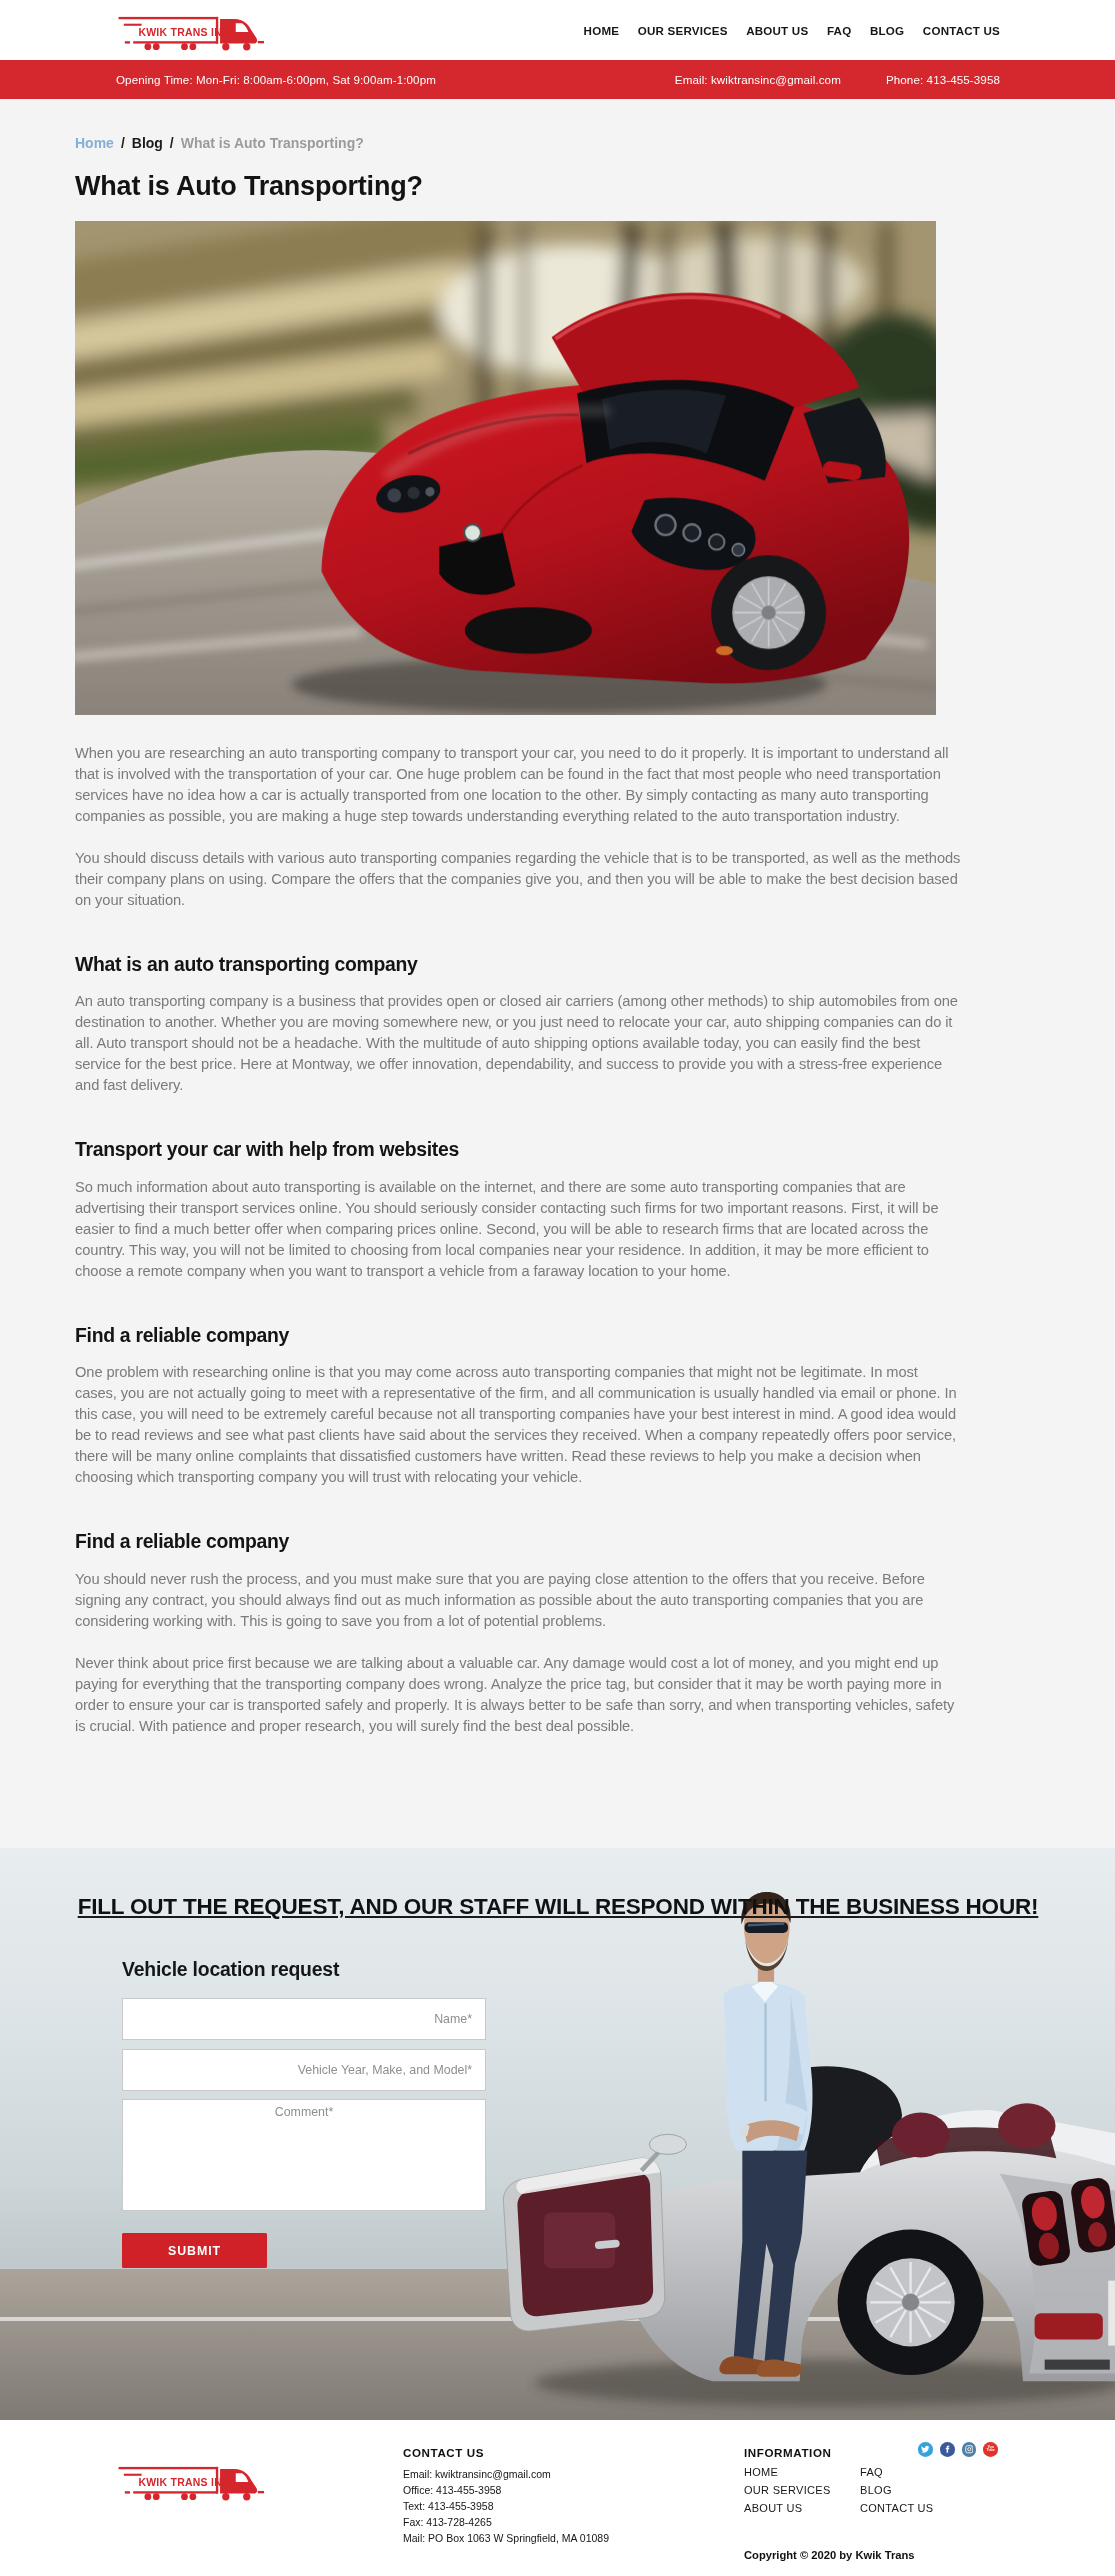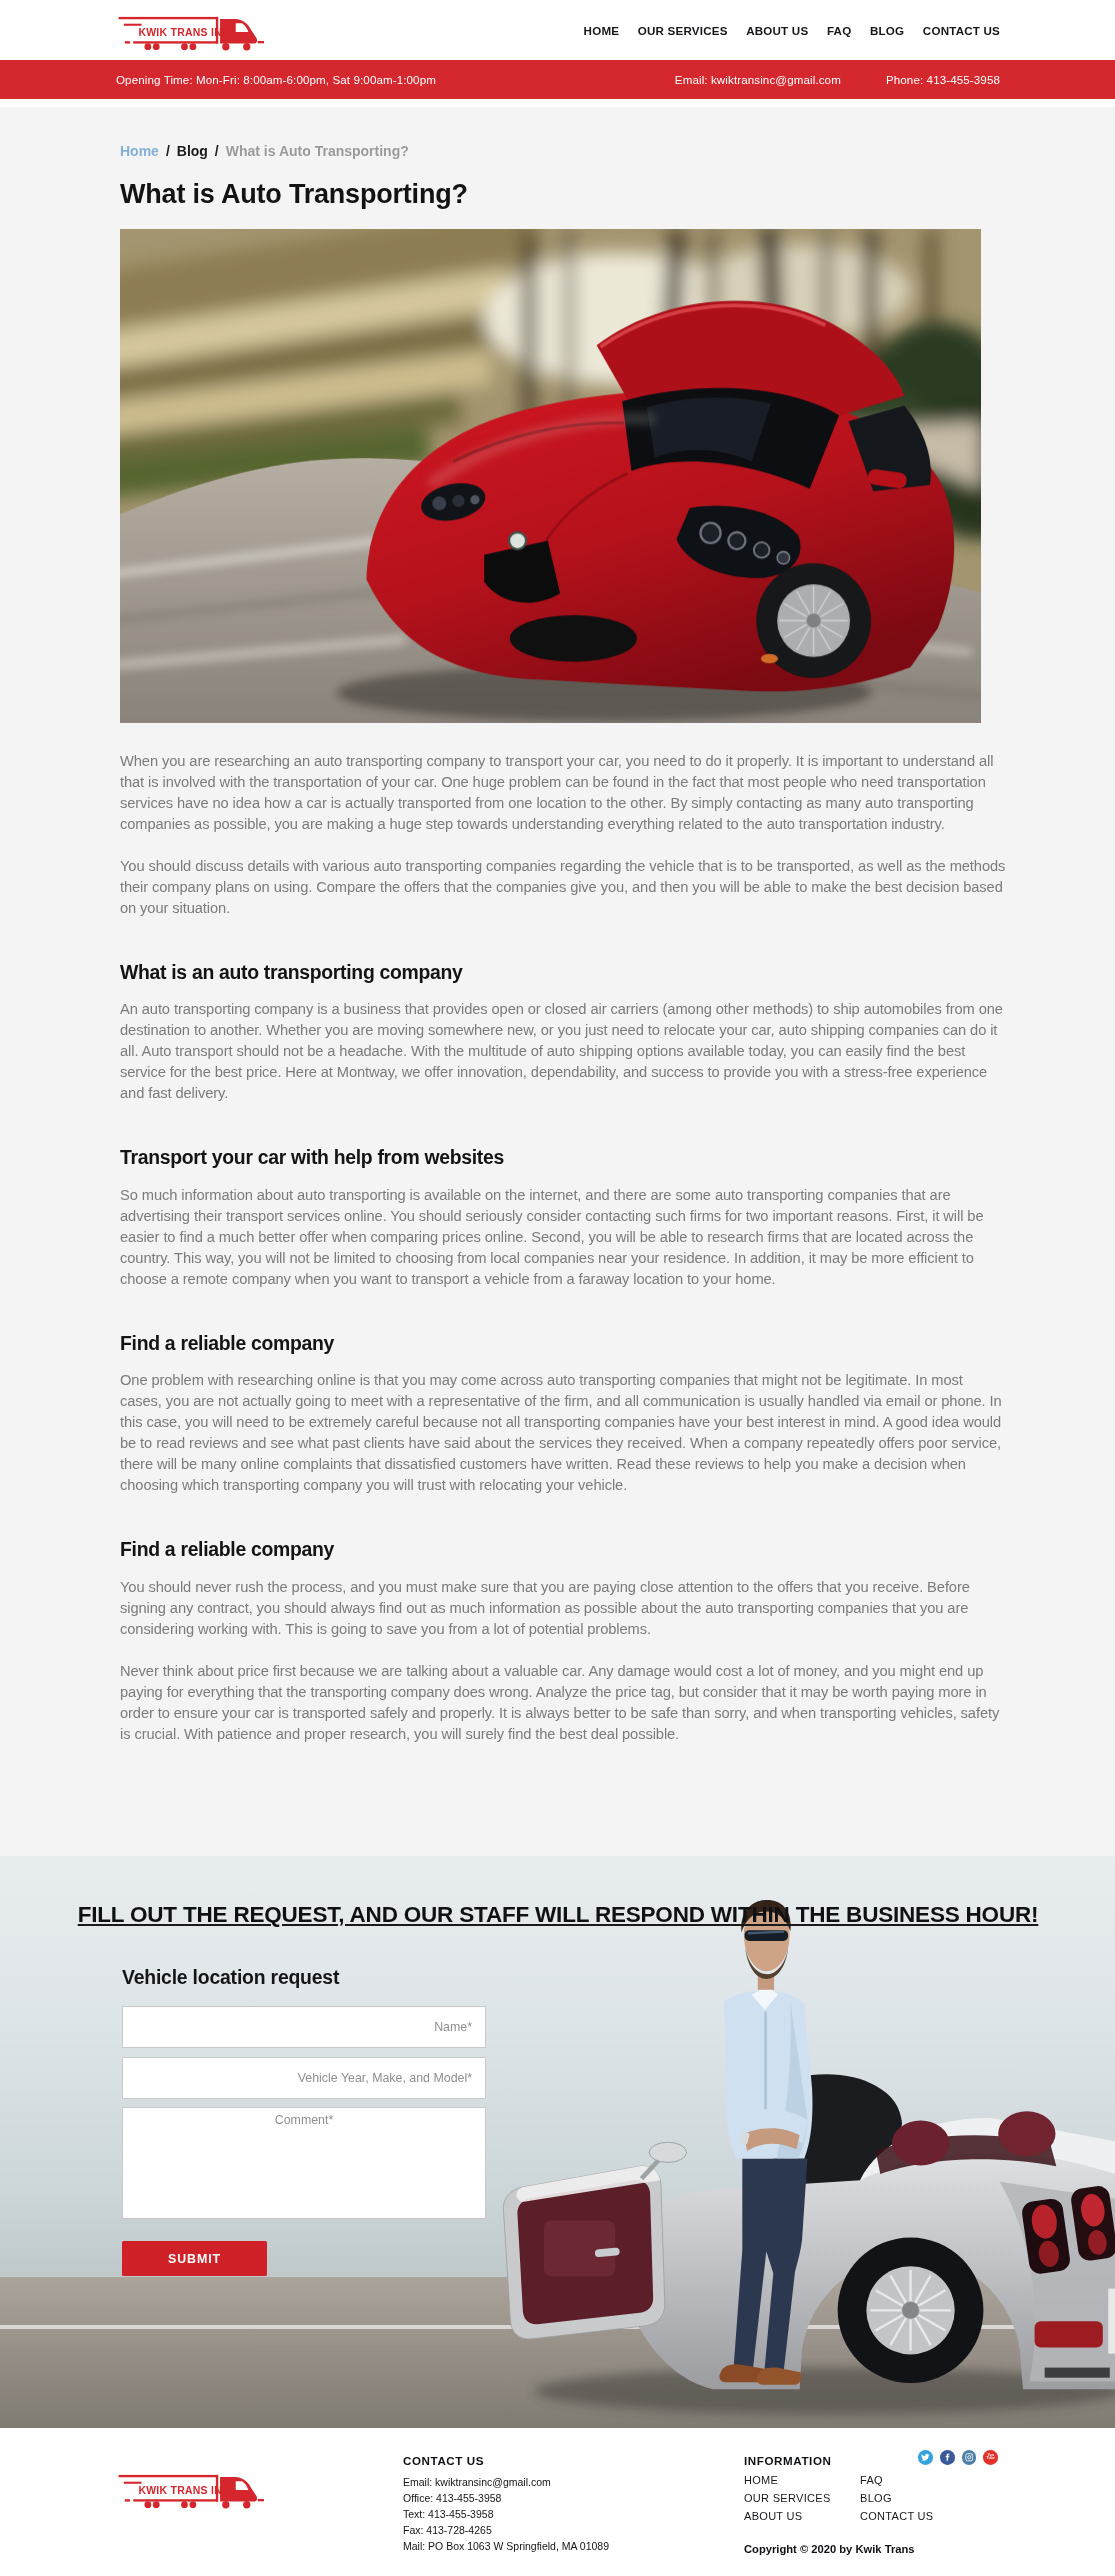--- a/index.html
+++ b/index.html
@@ -12,21 +12,21 @@
   
   .site-header{height:60px;background:#fff;display:flex;align-items:center;padding:0 116px;}
   .logo-svg{width:160px;height:45px;display:block;}
   .main-nav{margin-left:auto;display:flex;gap:18.6px;align-items:center;}
   .main-nav a{font-size:11.6px;font-weight:bold;color:#15171b;text-decoration:none;letter-spacing:0.2px;white-space:nowrap;}
   
   .topbar{height:39px;background:#d4282e;color:#fff;display:flex;align-items:center;padding:0 116px;font-size:11.6px;font-weight:normal;letter-spacing:0.1px;}
   .topbar .hours{flex:1;}
   .topbar .tb-email{margin-right:45px;}
   
-  .content{height:1749px;background:#f4f4f5;padding:0 120px;overflow:hidden;margin-top:8px;}
+  .content{height:1749px;background:#f4f4f5;padding:0 75px;overflow:hidden;}
   .breadcrumb{padding-top:36px;font-size:14px;font-weight:bold;color:#9b9b9b;}
   .breadcrumb .bc-home{color:#85aed6;text-decoration:none;}
   .breadcrumb .bc-sep{color:#222;padding:0 3.1px;}
   .breadcrumb .bc-blog{color:#1b1b1b;text-decoration:none;}
   .page-title{margin-top:20px;font-size:27px;letter-spacing:-0.2px;color:#131313;font-weight:bold;}
   .hero{margin-top:18.6px;width:861px;height:494px;display:block;}
   .article{margin-top:28px;width:886px;}
   .article p{font-size:14.7px;line-height:21px;color:#7b7b7b;margin:0 0 21px;letter-spacing:-0.1px;}
   .article h2{font-size:19.4px;color:#141414;margin:42px 0 15.5px;letter-spacing:-0.3px;}
   
@@ -48,21 +48,21 @@
       font-family:inherit;font-weight:bold;font-size:12.4px;letter-spacing:0.9px;cursor:pointer;display:block;}
   
   .site-footer{height:156px;background:#fff;position:relative;padding:26px 116px 0;}
   .footer-cols{display:flex;}
   .f-logo-col{width:287px;padding-top:12.4px;}
   .f-contact{width:341px;}
   .f-head{font-size:11.6px;font-weight:bold;letter-spacing:0.6px;color:#101114;margin-bottom:7px;}
   .f-line{font-size:10.5px;color:#151515;line-height:16px;}
   .f-links{display:grid;grid-template-columns:116px 101px;grid-template-rows:repeat(3,18px);grid-auto-flow:column;}
   .f-links a{font-size:11px;letter-spacing:0.3px;color:#17181c;text-decoration:none;font-weight:500;}
-  .copyright{margin-top:15px;font-size:11.2px;font-weight:bold;color:#101114;}
+  .copyright{margin-top:29px;font-size:11.2px;font-weight:bold;color:#101114;}
   .socials{position:absolute;top:22px;right:118px;display:flex;gap:7px;}
   .soc{width:14.7px;height:14.7px;border-radius:50%;display:flex;align-items:center;justify-content:center;cursor:pointer;}
   .soc svg{display:block;}
   .soc-tw{background:#34a3dc;} .soc-fb{background:#3b5a99;} .soc-ig{background:#4e7fa6;} .soc-yt{background:#e33229;}
   .yt-txt{color:#fff;font-size:3.6px;font-weight:bold;line-height:3.4px;text-align:center;}
 </style>
 </head>
 <body>
 
 <header class="site-header">

